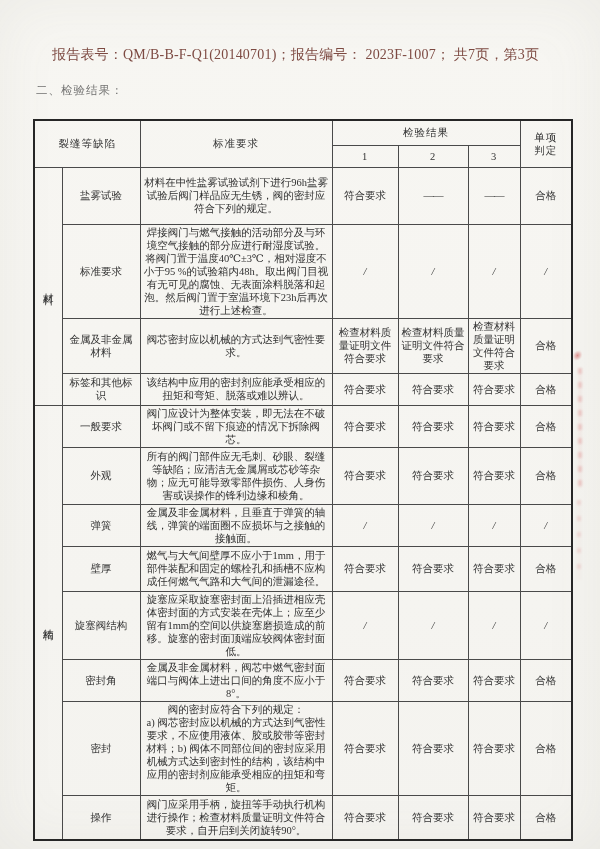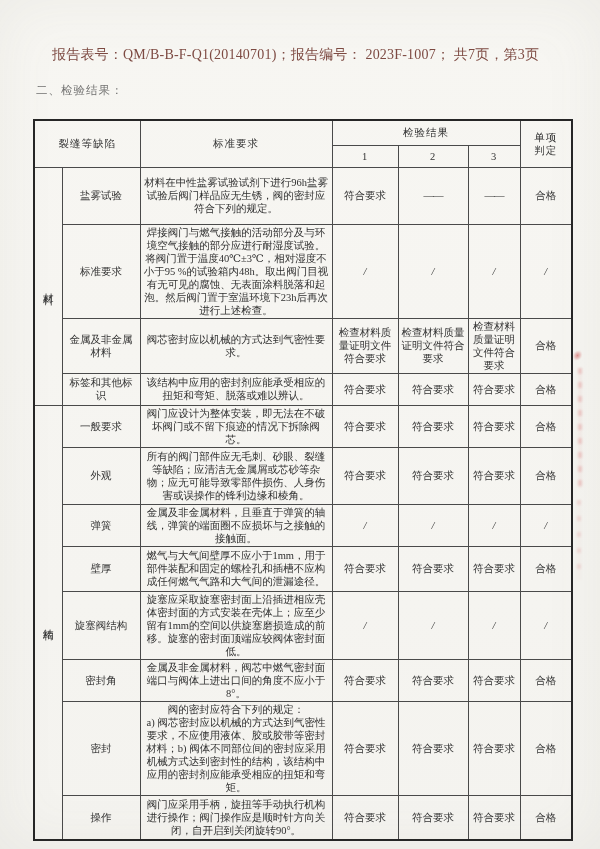--- a/index.html
+++ b/index.html
@@ -187,21 +187,21 @@
       <td class="item-cell">密封</td>
       <td class="standard-cell">阀的密封应符合下列的规定：
 a) 阀芯密封应以机械的方式达到气密性要求，不应使用液体、胶或胶带等密封材料；b) 阀体不同部位间的密封应采用机械方式达到密封性的结构，该结构中应用的密封剂应能承受相应的扭矩和弯矩。</td>
       <td class="result-cell">符合要求</td>
       <td class="result-cell">符合要求</td>
       <td class="result-cell">符合要求</td>
       <td class="verdict-cell">合格</td>
     </tr>
     <tr style="height:45px">
       <td class="item-cell">操作</td>
-      <td class="standard-cell">阀门应采用手柄，旋扭等手动执行机构进行操作；阀门操作应是顺时针方向关闭，自开启到关闭旋转90°。</td>
+      <td class="standard-cell">阀门应采用手柄，旋扭等手动执行机构进行操作；检查材料质量证明文件符合要求，自开启到关闭旋转90°。</td>
       <td class="result-cell">符合要求</td>
       <td class="result-cell">符合要求</td>
       <td class="result-cell">符合要求</td>
       <td class="verdict-cell">合格</td>
     </tr>
   </tbody>
     </table>
 
   <div class="bleed bleed-a"></div>
   <div class="bleed bleed-b"></div>

